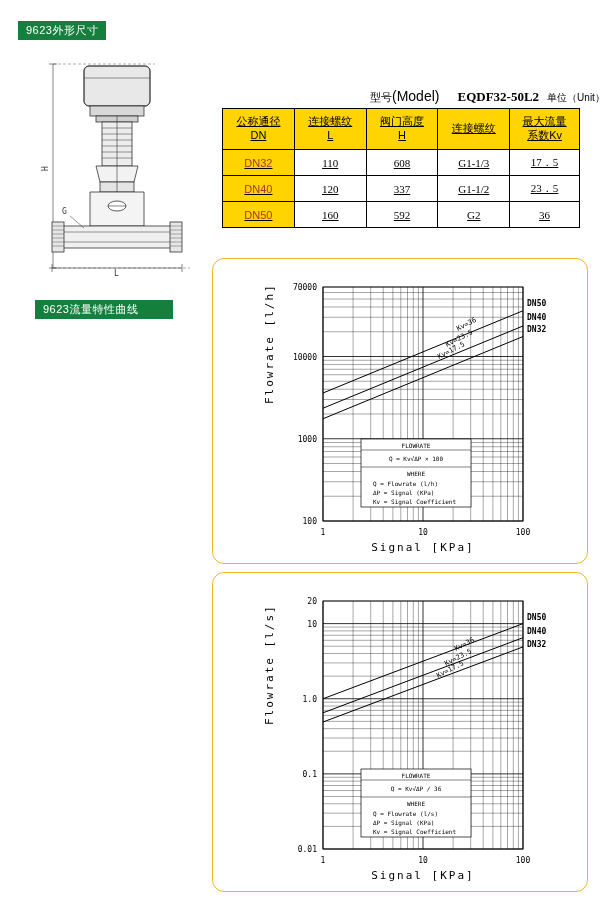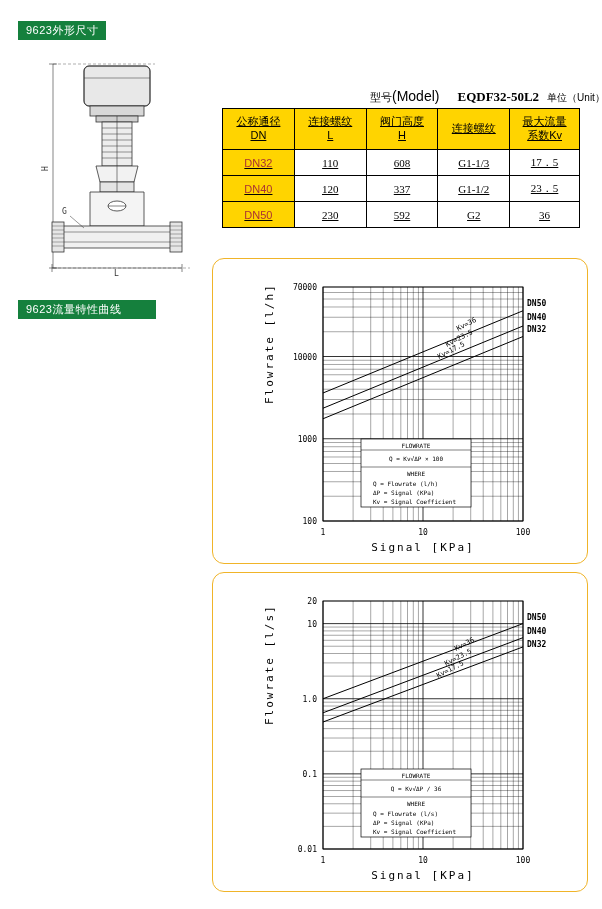--- a/index.html
+++ b/index.html
@@ -22,21 +22,21 @@
     background: #15803d;
     color: #ffffff;
     font-size: 11px;
     line-height: 19px;
     height: 19px;
     padding: 0 8px;
     white-space: nowrap;
     letter-spacing: 0.5px;
   }
   #bar-dim { left: 18px; top: 21px; width: 72px; }
-  #bar-curve { left: 18px; top: 300px; width: 122px; }
+  #bar-curve { left: 35px; top: 300px; width: 122px; }
 
   
   #drawing {
     position: absolute;
     left: 40px;
     top: 56px;
     width: 170px;
     height: 220px;
   }
 
@@ -222,21 +222,21 @@
     </tr>
     <tr>
       <td class="dn">DN40</td>
       <td>120</td>
       <td>337</td>
       <td>G1-1/2</td>
       <td>23．5</td>
     </tr>
     <tr>
       <td class="dn">DN50</td>
-      <td>230</td>
+      <td>160</td>
       <td>592</td>
       <td>G2</td>
       <td>36</td>
     </tr>
   </tbody>
 </table>
 
 <div class="section-bar" id="bar-curve">9623流量特性曲线</div>
 
 <div class="panel" id="panel1">

